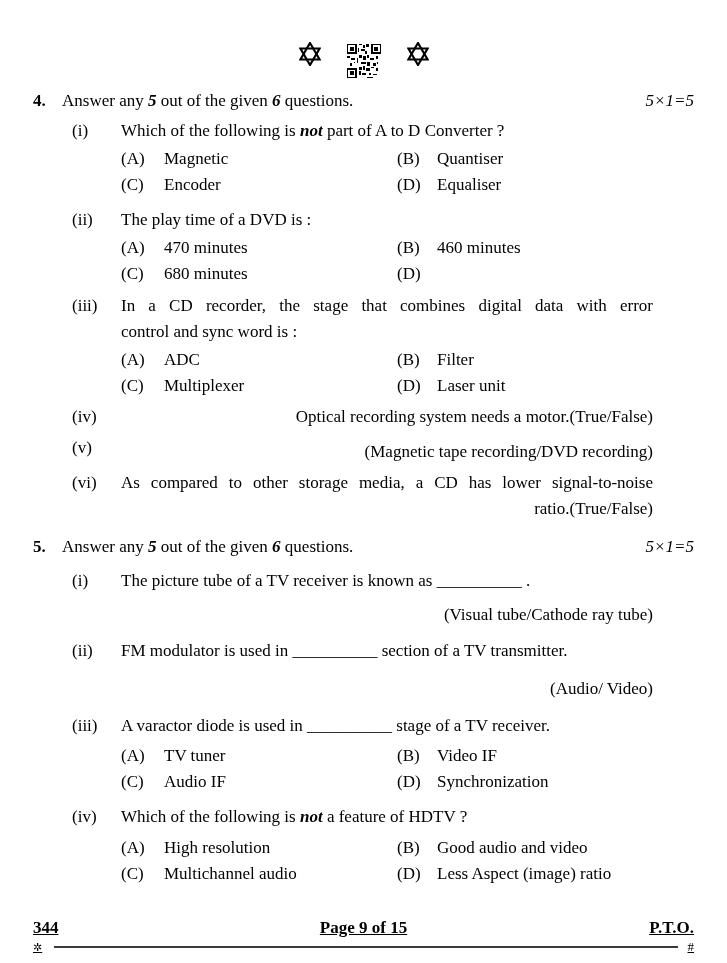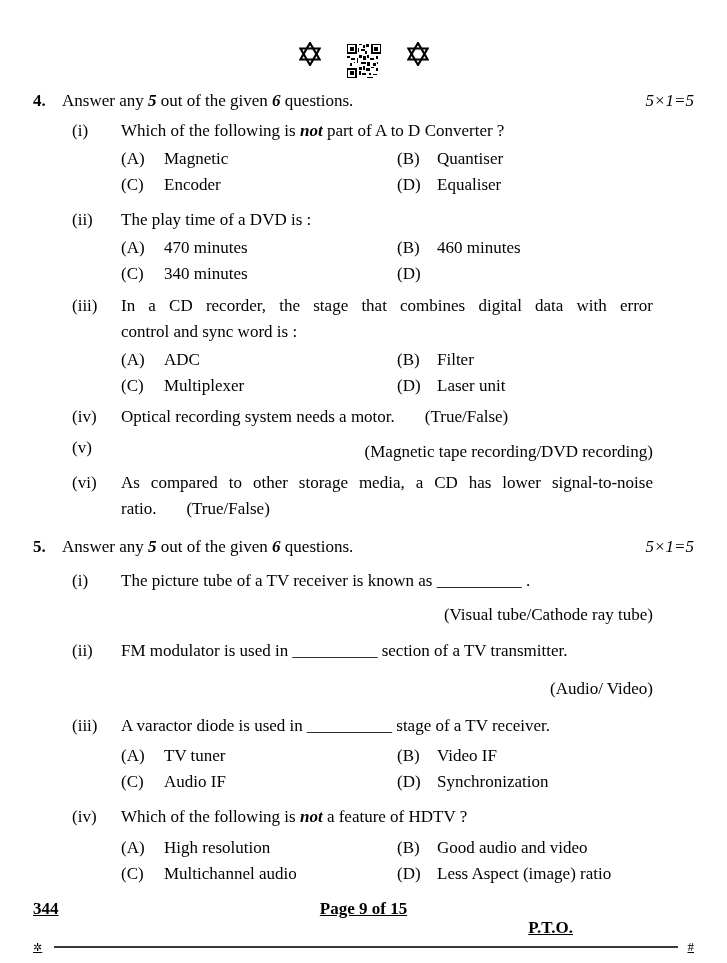--- a/index.html
+++ b/index.html
@@ -23,27 +23,27 @@
   
   .qheader { display:flex; }
   .qnum { width:29px; font-weight:bold; flex:none; }
   .qbody { flex:1; }
   .qmarks { font-style:italic; white-space:nowrap; }
   .bi { font-weight:bold; font-style:italic; }
   .sub { display:flex; margin-left:39px; }
   .slabel { width:49px; flex:none; }
   .sbody { width:532px; flex:none; }
   .just { text-align:justify; text-align-last:justify; }
-  .split { display:flex; justify-content:flex-start;gap:30px; }
+  .split { display:flex; justify-content:flex-end; }
   .hint-right { text-align:right; }
   .options { display:grid; grid-template-columns:43px 233px 40px 1fr; margin-top:2px; }
   
   .footer { position:absolute; left:33px; right:33px; bottom:9px;text-decoration:underline; }
   .footer-main { display:grid; grid-template-columns:1fr auto 1fr; font-weight:bold; line-height:24px; }
-  .footer-main .right { text-align:center;margin-top:19px; }
+  .footer-main .right { text-align:right; }
   .footer-rule { display:flex; align-items:center; height:14px; }
   .fmark-left { font-size:11px; line-height:14px; flex:none; }
   .fline { flex:1; border-top:2px solid #3a3a3a; margin:0 10px 0 12px; }
   .fmark-right { font-size:13px; line-height:14px; flex:none; }
   .mt3{margin-top:4px}.mt4{margin-top:4px}.mt5{margin-top:5px}.mt6{margin-top:6px}
   .mt8{margin-top:8px}.mt9{margin-top:9px}.mt10{margin-top:10px}.mt11{margin-top:11px}.mt12{margin-top:12px}
 </style>
 </head>
 <body>
 
@@ -131,21 +131,21 @@
     <div class="sub mt9">
       <span class="slabel">(ii)</span>
       <div class="sbody">
         <div>The play time of a DVD is :</div>
         <div class="options">
           <span>(A)</span>
           <span>470 minutes</span>
           <span>(B)</span>
           <span>460 minutes</span>
           <span>(C)</span>
-          <span>340 minutes</span>
+          <span>680 minutes</span>
           <span>(D)</span>
         </div>
       </div>
     </div>
 
     <div class="sub mt6">
       <span class="slabel">(iii)</span>
       <div class="sbody">
         <div class="just">In a CD recorder, the stage that combines digital data with error</div>
         <div>control and sync word is :</div>

